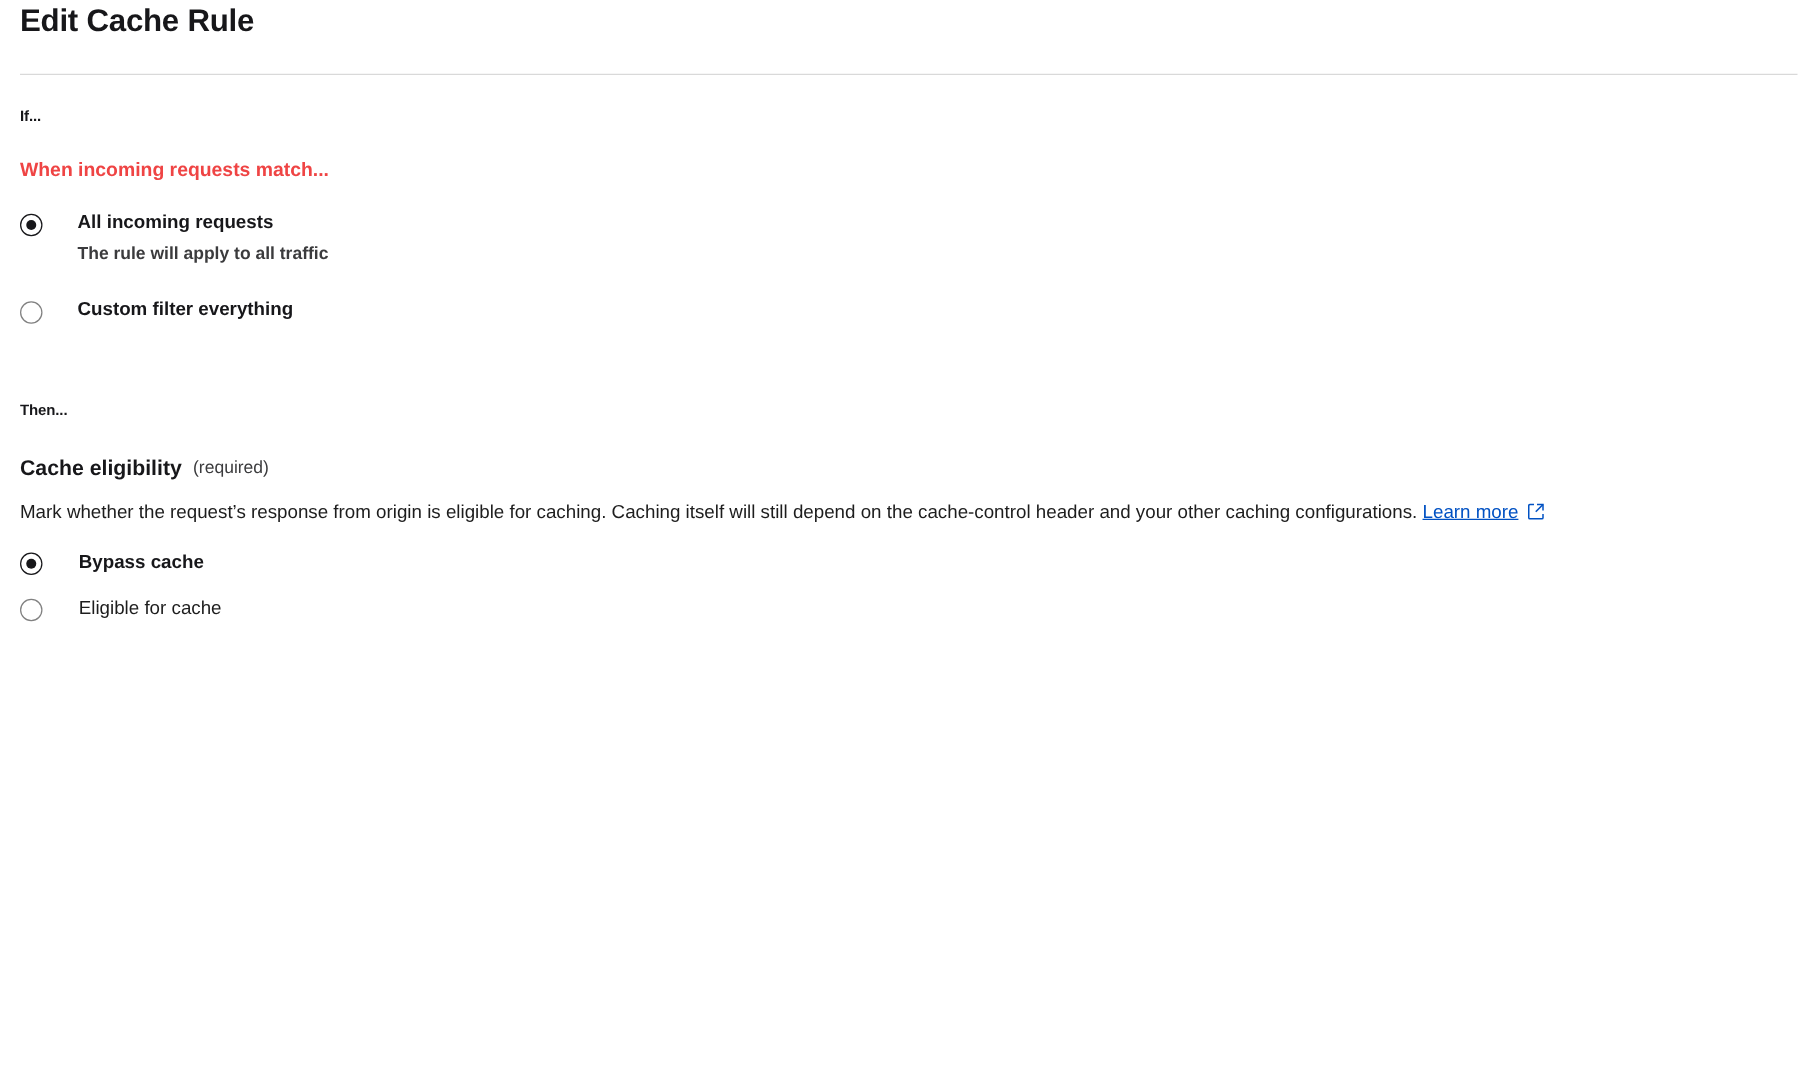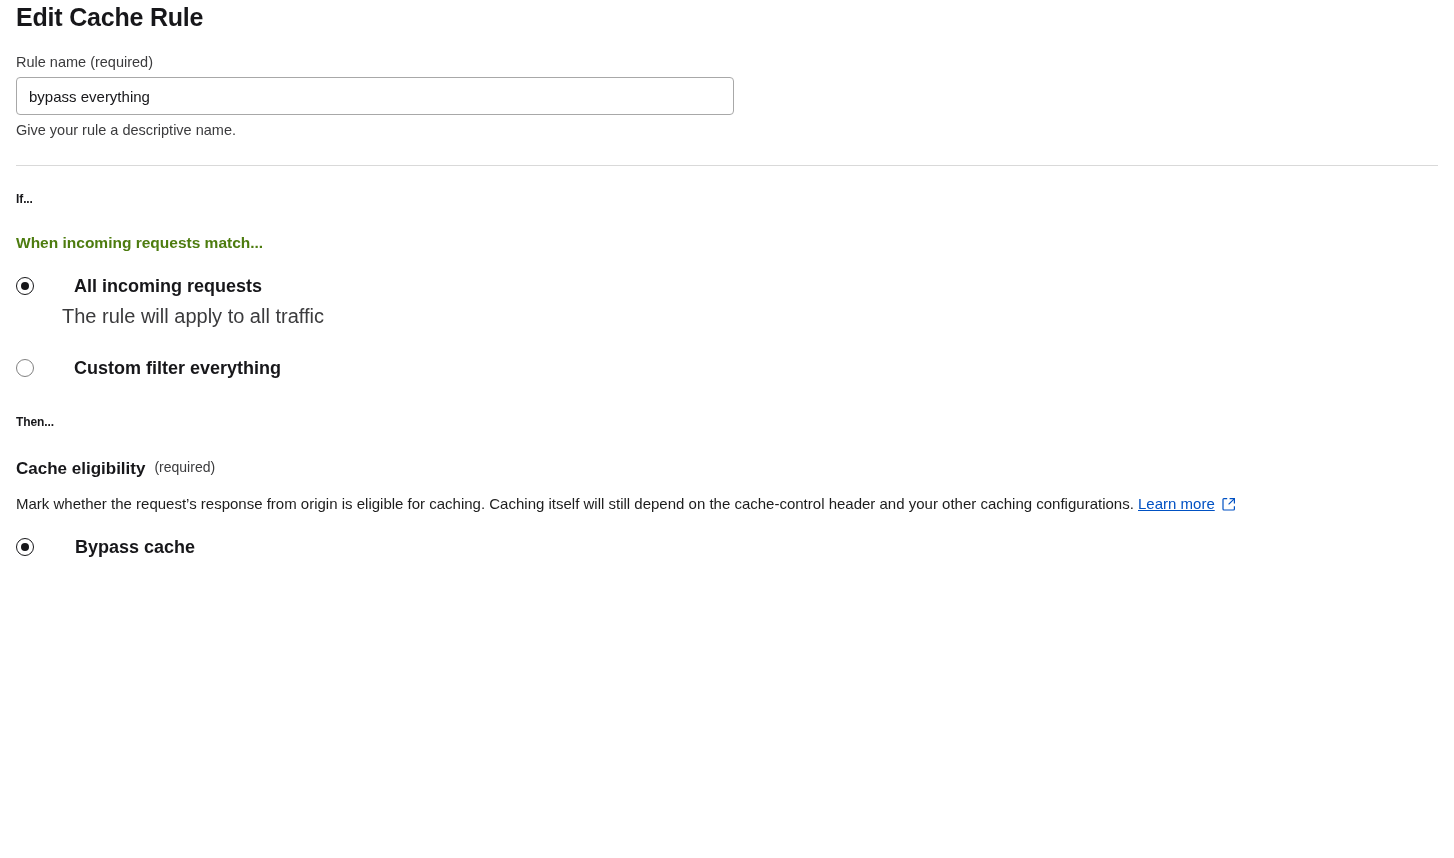--- a/index.html
+++ b/index.html
@@ -57,21 +57,21 @@
   .section-heading {
     font-size: 12px;
     font-weight: bold;
     color: #17171a;
     margin: 26px 0 0 0;
     letter-spacing: -0.1px;
   }
   .sub-heading {
     font-size: 15.5px;
     font-weight: bold;
-    color: #4d7c0f;
+    color: #ef4444;
     margin: 28px 0 0 0;
   }
   .radio-list {
     margin-top: 23px;
   }
   .radio-row {
     display: flex;
     align-items: flex-start;
     margin-bottom: 28px;
   }
@@ -97,38 +97,38 @@
     width: 8px;
     height: 8px;
     margin: -4px 0 0 -4px;
     border-radius: 50%;
     background: #17171a;
   }
   .radio-text {
     margin-left: 28px;
   }
   .radio-title {
-    font-size: 18px;
+    font-size: 15px;
     font-weight: bold;
     color: #17171a;
     line-height: 1.25;
-    margin-left: 12px;
   }
   .radio-title.normal {
     font-weight: normal;
     color: #1d1d1d;
   }
   .radio-desc {
-    font-size: 20px;
+    font-size: 14px;
     color: #3b3b3d;
     margin-top: 5px;
     line-height: 1.3;
+    font-weight: bold;
   }
   .then-heading {
-    margin-top: 36px;
+    margin-top: 62px;
   }
   .cache-elig-row {
     display: flex;
     align-items: flex-start;
     margin-top: 30px;
   }
   .cache-elig-title {
     font-size: 17px;
     font-weight: bold;
     color: #17171a;
@@ -167,25 +167,20 @@
   .radio-list-compact .radio { margin-top: 0; }
   .radio-list-compact .radio-text { margin-left: 29px; }
 </style>
 </head>
 <body>
 
 <div class="page">
 
   <h1 class="page-title">Edit Cache Rule</h1>
 
-  <div>
-    <div class="field-label">Rule name (required)</div>
-    <input class="text-input" type="text" value="bypass everything" placeholder="Rule name" style="">
-    <div class="help-text">Give your rule a descriptive name.</div>
-  </div>
 
   <div class="divider"></div>
 
   <h2 class="section-heading">If...</h2>
 
   <div class="sub-heading">When incoming requests match...</div>
 
   <div class="radio-list">
 
     <div class="radio-row">
@@ -223,16 +218,22 @@
 
   <div class="radio-list radio-list-compact">
 
     <div class="radio-row">
       <span class="radio checked"></span>
       <span class="radio-text">
         <span class="radio-title">Bypass cache</span>
       </span>
     </div>
 
+    <div class="radio-row">
+      <span class="radio"></span>
+      <span class="radio-text">
+        <span class="radio-title normal">Eligible for cache</span>
+      </span>
+    </div>
 
   </div>
 
 </div>
 
 </body></html>

